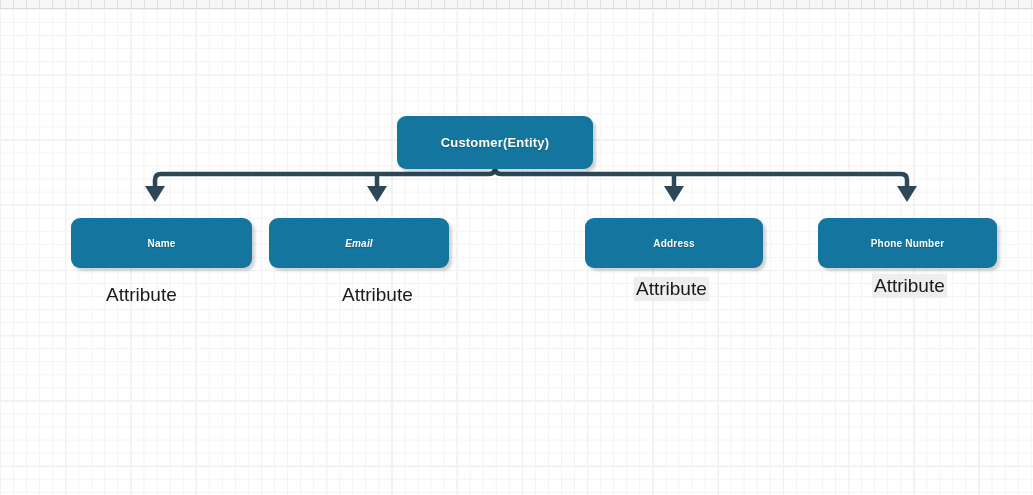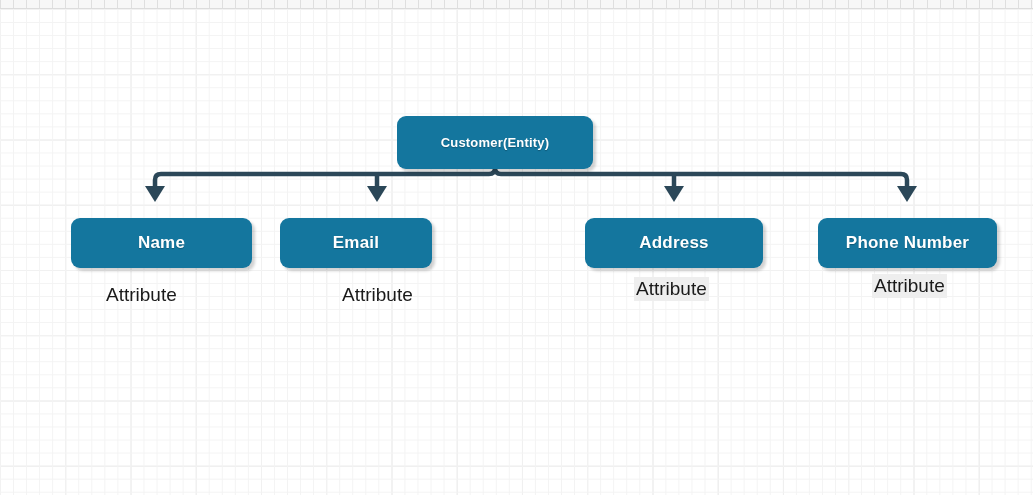--- a/index.html
+++ b/index.html
@@ -80,25 +80,25 @@
     left: 397px;
     top: 100px;
     width: 196px;
     height: 53px;
     font-size: 13px;
   }
 
   .node-child {
     top: 202px;
     height: 50px;
-    font-size: 17px;
+    font-size: 10px;
   }
 
   #node-name      { left: 71px;  width: 181px; }
-  #node-email     { left: 280px; width: 152px; }
+  #node-email     { left: 269px; width: 180px; font-style: italic; }
   #node-address   { left: 585px; width: 178px; }
   #node-phone     { left: 818px; width: 179px; }
 
   .attr-label {
     position: absolute;
     color: #1a1a1a;
     font-size: 19px;
     font-family: "Liberation Sans", sans-serif;
     white-space: nowrap;
     line-height: 1.15;

